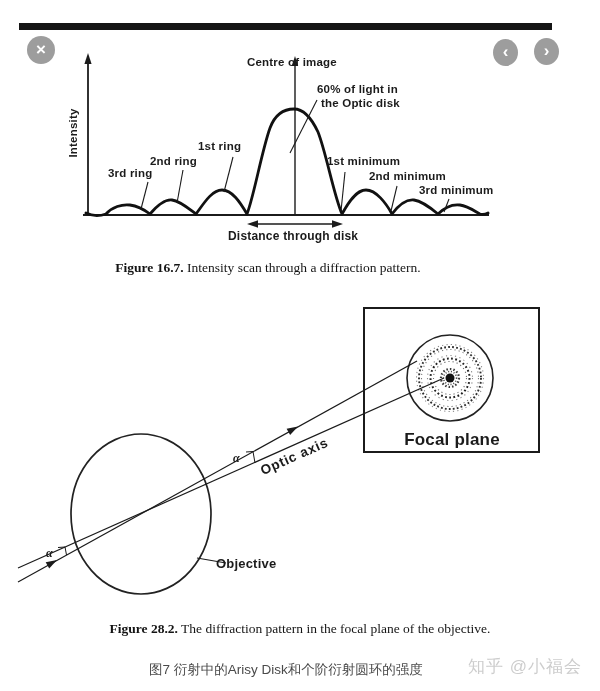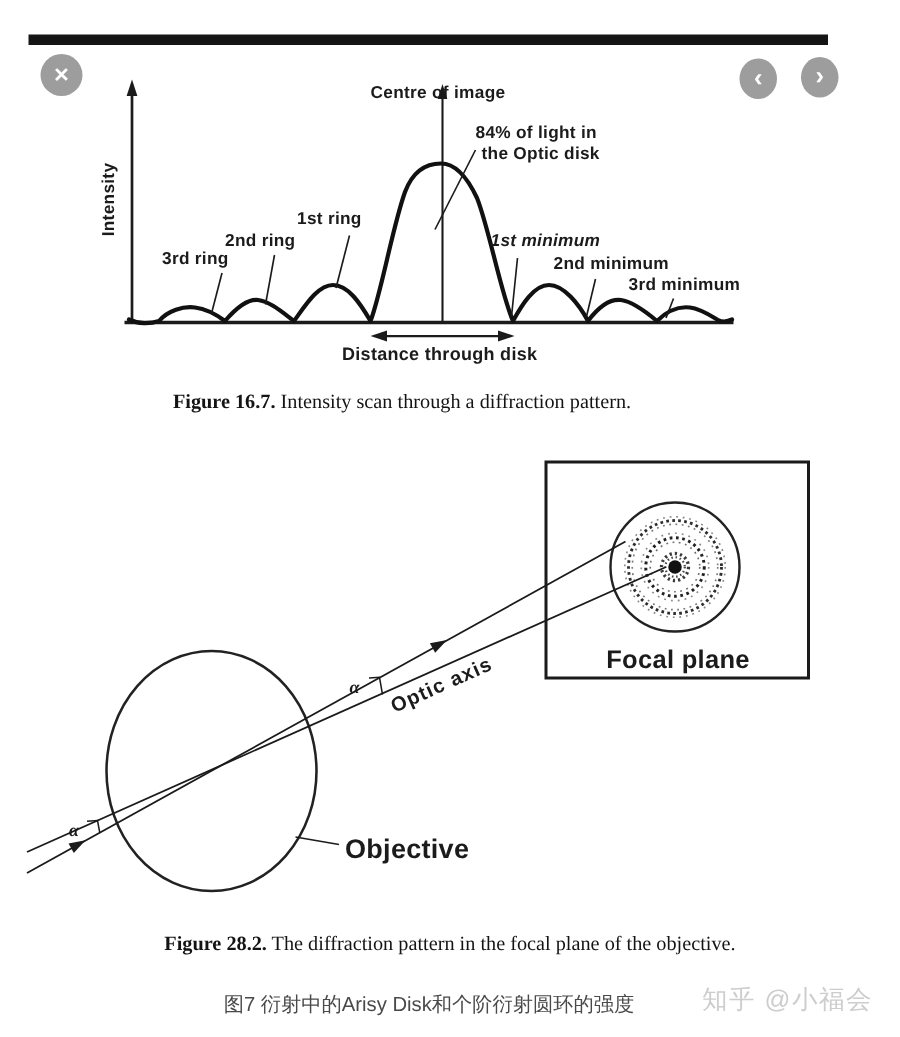--- a/index.html
+++ b/index.html
@@ -16,27 +16,27 @@
   svg.overlay{position:absolute;left:0;top:0;}
   .lbl{position:absolute;color:#1b1b1b;font-weight:700;font-size:11.5px;
        letter-spacing:.2px;white-space:nowrap;}
   .lbl-intensity{left:73px;top:133px;transform:translate(-50%,-50%) rotate(-90deg);}
   .lbl-centre{left:247px;top:56px;}
   .lbl-airy1{left:317px;top:83px;}
   .lbl-airy2{left:321px;top:97px;}
   .lbl-ring1{left:198px;top:140px;}
   .lbl-ring2{left:150px;top:155px;}
   .lbl-ring3{left:108px;top:167px;}
-  .lbl-min1{left:327px;top:155px;font-style:italic;}
+  .lbl-min1{left:327px;top:155px;}
   .lbl-min2{left:369px;top:170px;}
   .lbl-min3{left:419px;top:184px;}
   .lbl-distance{left:228px;top:229px;font-size:12px;}
   .lbl-focal{left:452px;top:430px;transform:translateX(-50%);font-size:17px;}
   .lbl-optic{left:258px;top:449px;transform:rotate(-24deg);font-size:13.5px;letter-spacing:.8px;}
-  .lbl-objective{left:230px;top:556px;font-size:18px;}
+  .lbl-objective{left:216px;top:556px;font-size:13px;}
   .lbl-alpha{font-family:"Liberation Serif",serif;font-style:italic;font-size:12px;font-weight:700;}
   .alpha-right{left:233px;top:451px;}
   .alpha-left{left:46px;top:546px;}
   .caption{position:absolute;font-family:"Liberation Serif",serif;font-size:13.5px;
            color:#141414;text-align:center;white-space:nowrap;}
   .cap167{left:0;top:260px;width:536px;}
   .cap168{left:0;top:621px;width:600px;}
   .caption b{font-weight:700;}
   .zh-caption{position:absolute;left:0;top:661px;width:572px;text-align:center;
               font-size:13.5px;color:#4a4a4a;white-space:nowrap;}
@@ -126,21 +126,21 @@
       <line x1="18" y1="582" x2="417" y2="361"></line>
       <path d="M 246 452 L 253 451.5 L 255 463" fill="none" stroke-width="1"></path>
       <path d="M 58 547.5 L 65 547 L 66.5 555" fill="none" stroke-width="1"></path>
     </g>
     <polygon points="298,426.6 290.1,435.1 286.6,428.8" fill="#1b1b1b"></polygon>
     <polygon points="57,560.1 49.2,568.6 45.7,562.3" fill="#1b1b1b"></polygon>
   </svg>
 
   <div class="lbl lbl-centre">Centre of image</div>
   <div class="lbl lbl-intensity">Intensity</div>
-  <div class="lbl lbl-airy1">84% of light in</div>
+  <div class="lbl lbl-airy1">60% of light in</div>
   <div class="lbl lbl-airy2">the Optic disk</div>
   <div class="lbl lbl-ring1">1st ring</div>
   <div class="lbl lbl-ring2">2nd ring</div>
   <div class="lbl lbl-ring3">3rd ring</div>
   <div class="lbl lbl-min1">1st minimum</div>
   <div class="lbl lbl-min2">2nd minimum</div>
   <div class="lbl lbl-min3">3rd minimum</div>
   <div class="lbl lbl-distance">Distance through disk</div>
   <div class="caption cap167"><b>Figure 16.7.</b><span> Intensity scan through a diffraction pattern.</span></div>
 

